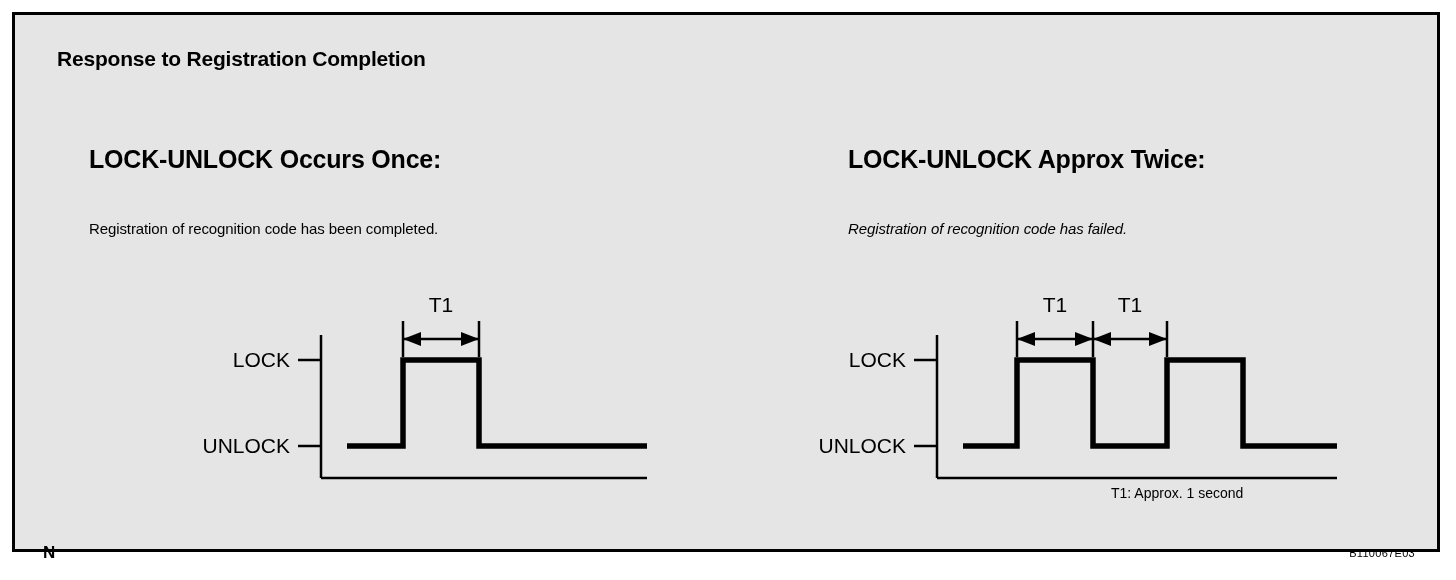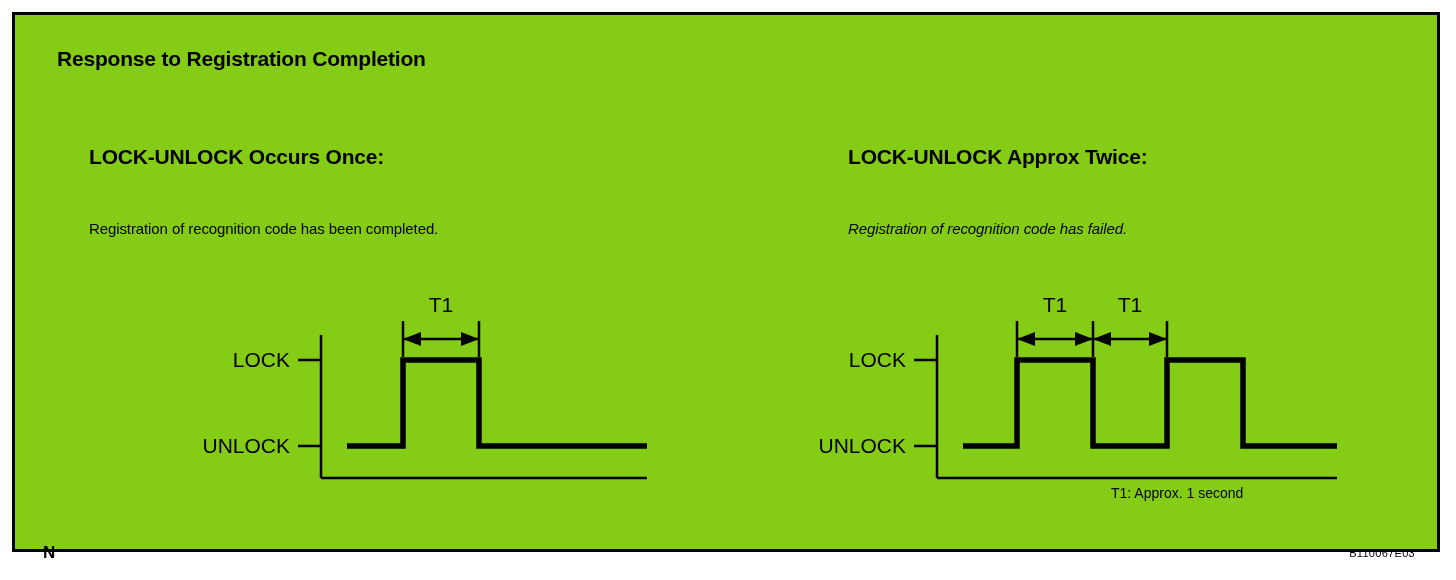--- a/index.html
+++ b/index.html
@@ -15,34 +15,34 @@
     overflow: hidden;
   }
   #figure-frame {
     position: absolute;
     left: 12px;
     top: 12px;
     width: 1428px;
     height: 540px;
     border: 3px solid #000000;
     box-sizing: border-box;
-    background: #84cc16;
+    background: #e5e5e5;
   }
   #figure-title {
     position: absolute;
     left: 42px;
     top: 32px;
     font-size: 21px;
     font-weight: bold;
     letter-spacing: -0.2px;
     white-space: nowrap;
   }
   .col-heading {
     position: absolute;
-    font-size: 21px;
+    font-size: 25px;
     font-weight: bold;
     letter-spacing: -0.2px;
     white-space: nowrap;
   }
   .col-desc {
     position: absolute;
     font-size: 15px;
     font-weight: normal;
     letter-spacing: -0.1px;
     white-space: nowrap;

